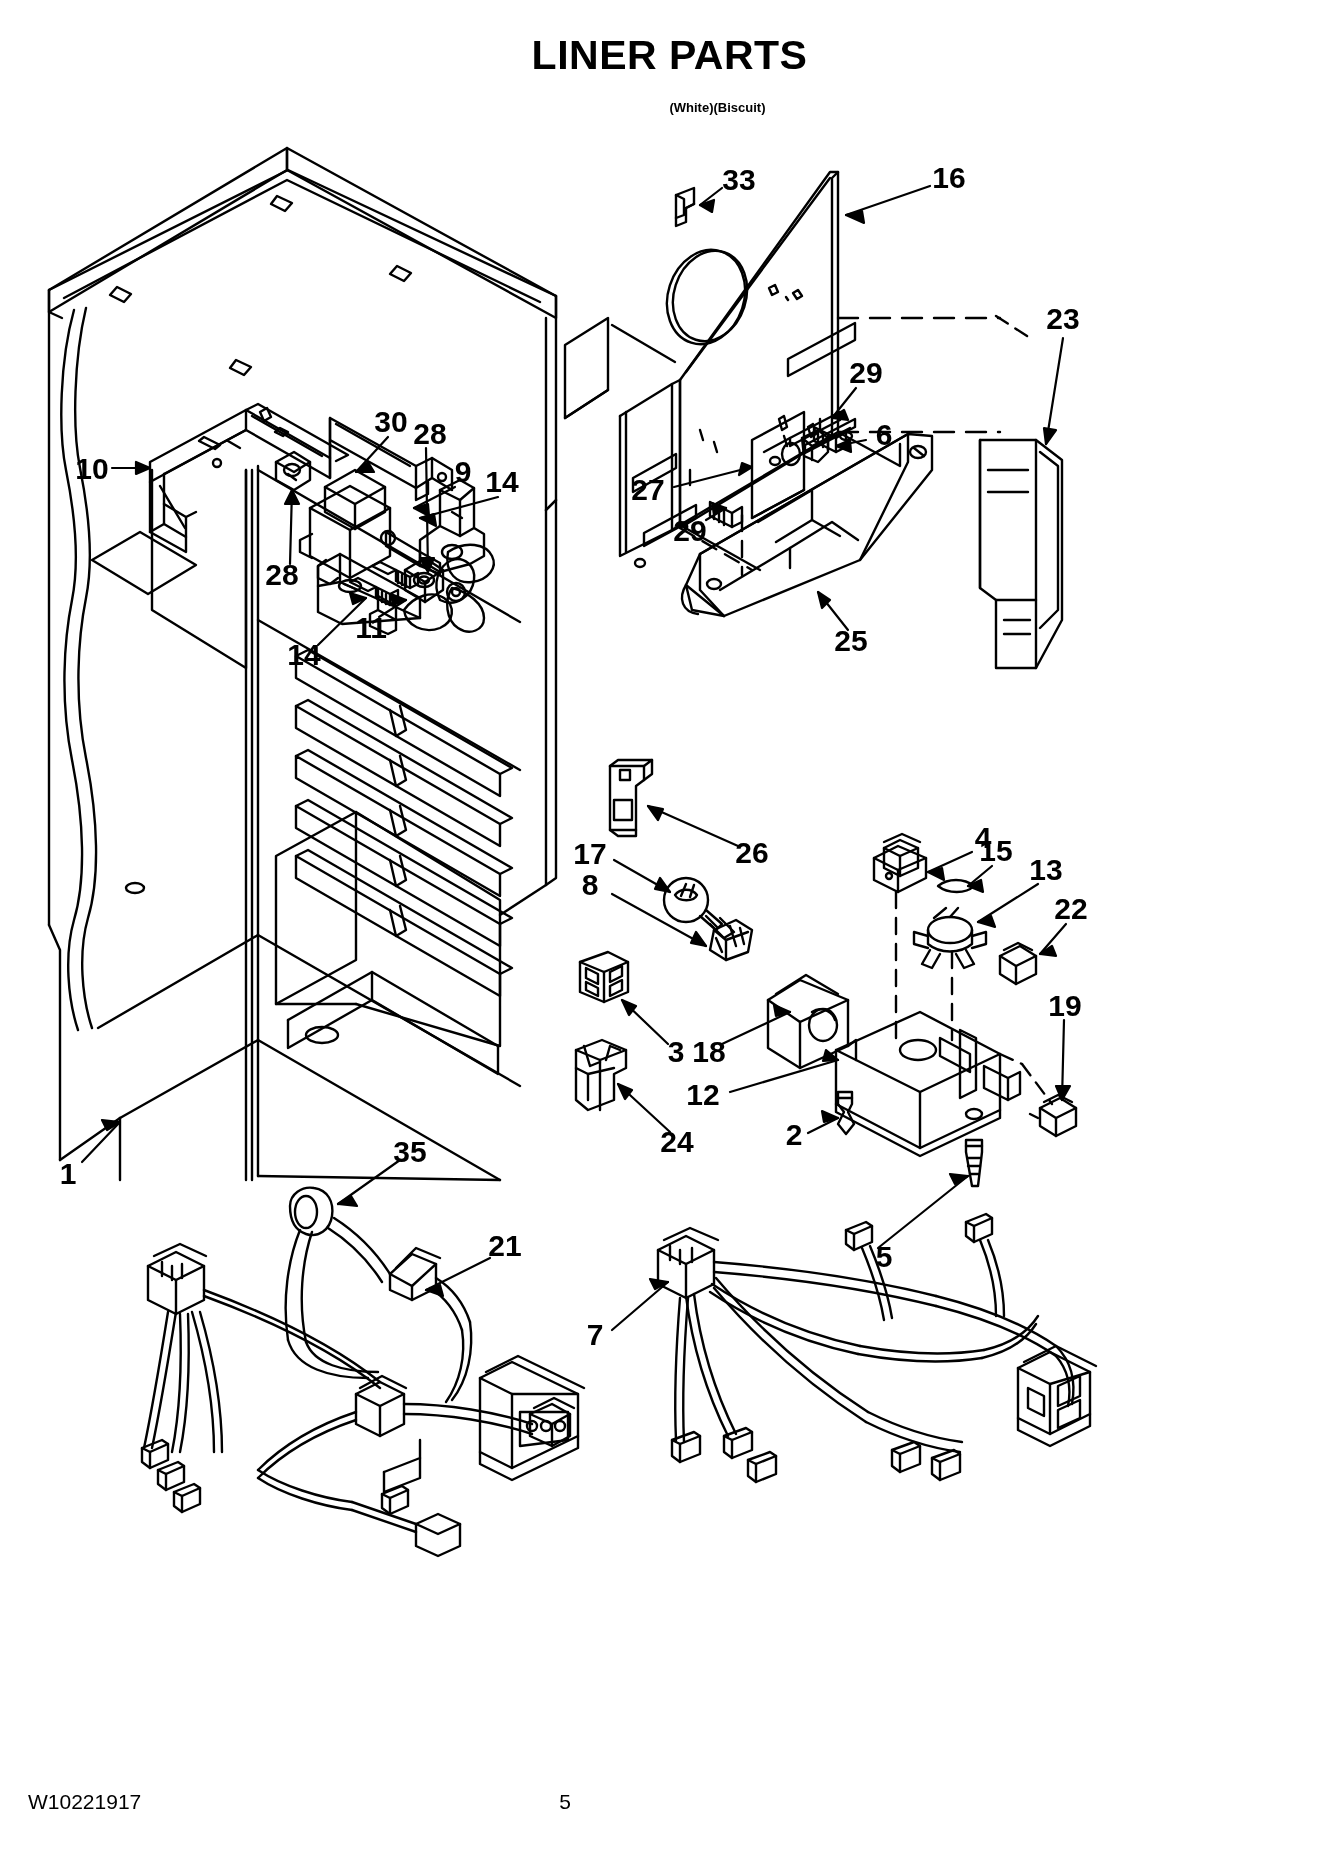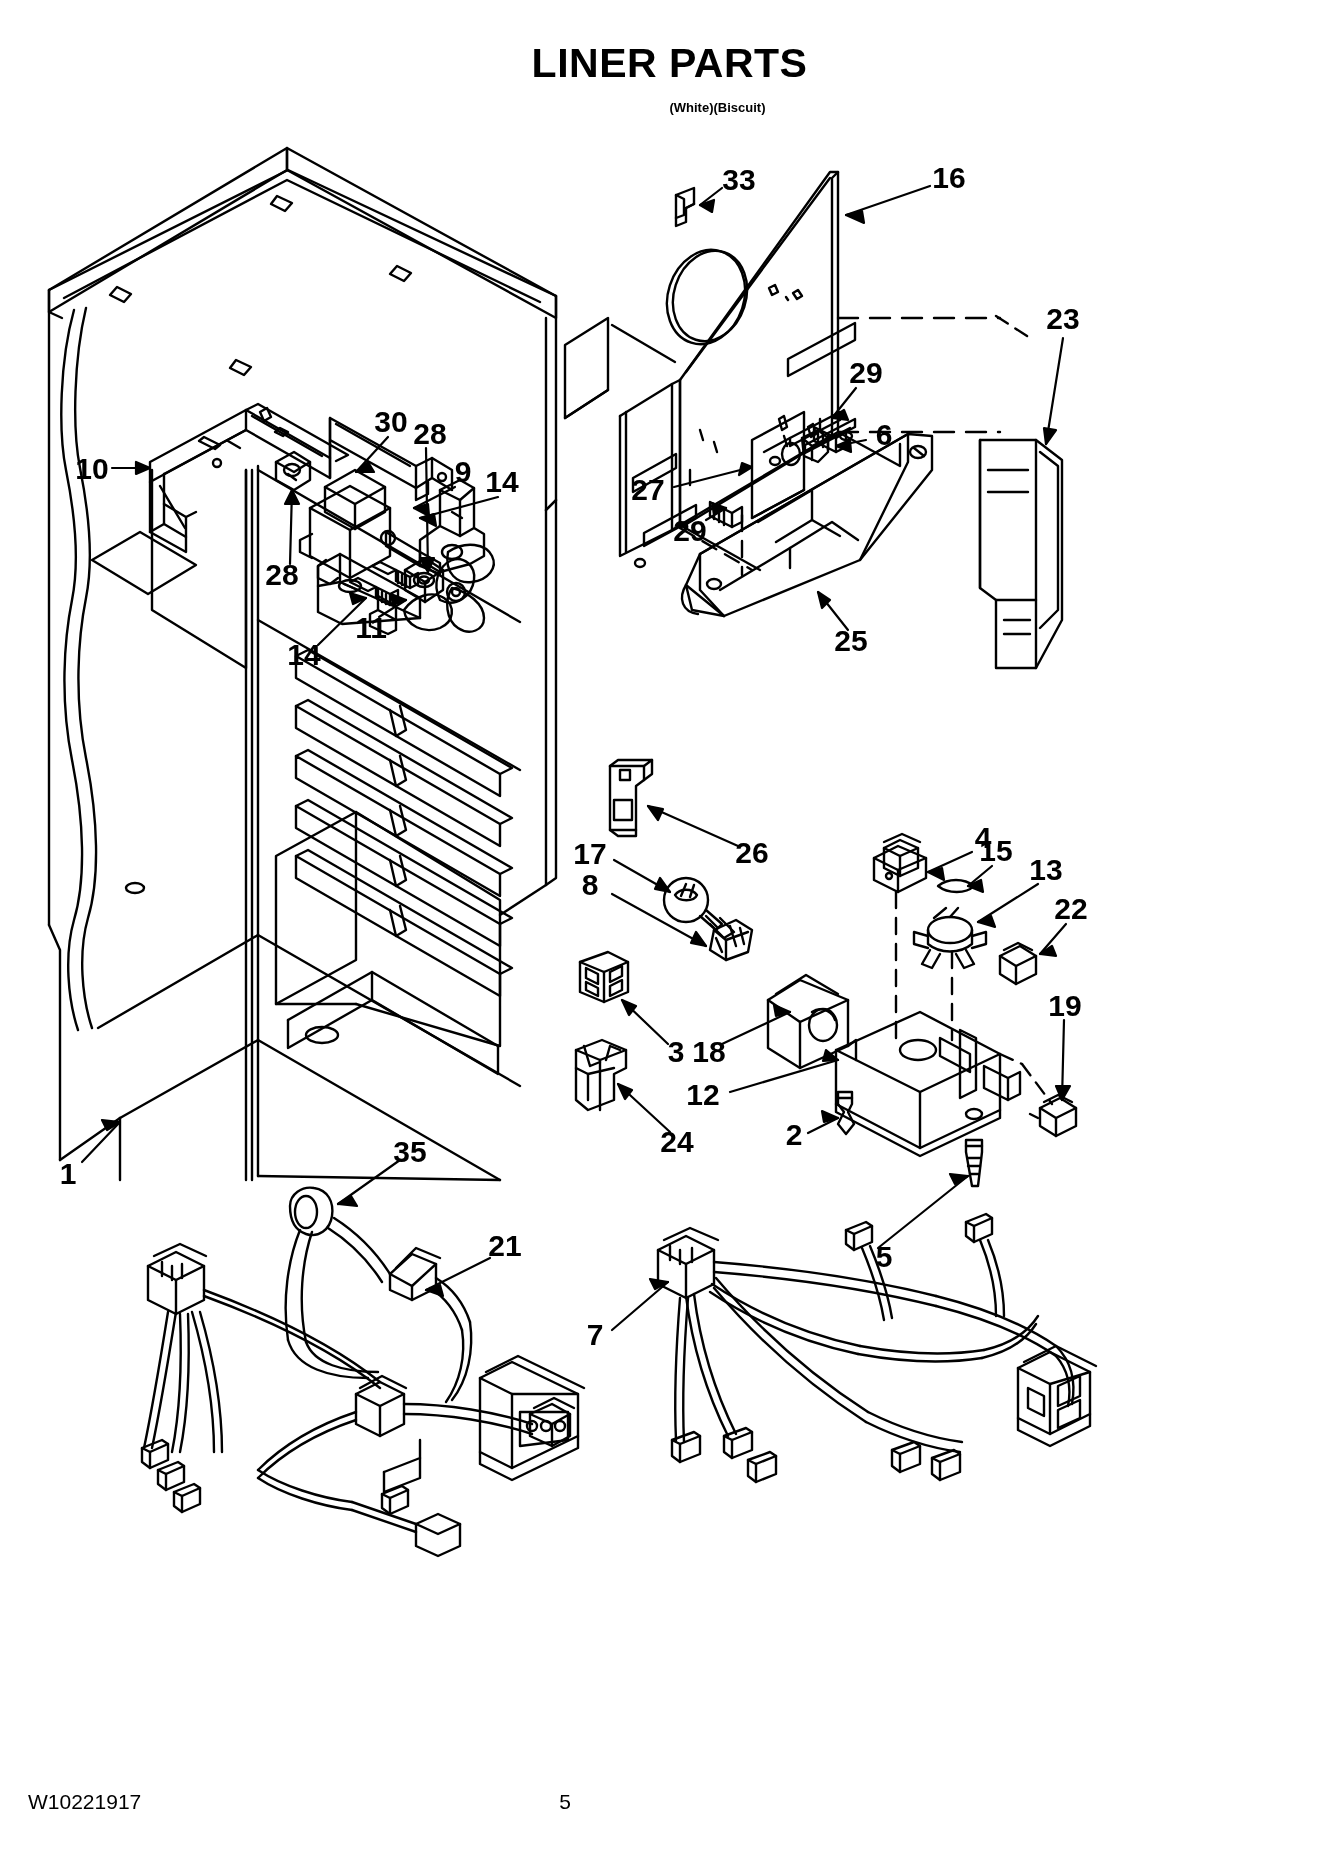--- a/index.html
+++ b/index.html
@@ -1,20 +1,20 @@
 <!DOCTYPE html>
 <html><head>
 <meta charset="utf-8">
 <style>
   html,body{margin:0;padding:0;background:#fff;}
   body{width:1339px;height:1849px;position:relative;font-family:"Liberation Sans",sans-serif;color:#000;overflow:hidden;}
   #page{position:absolute;left:0;top:0;width:1339px;height:1849px;background:#fff;}
 
   .hdr{position:absolute;left:0;width:1339px;text-align:center;}
-  #title{top:40px;font-size:41px;font-weight:bold;letter-spacing:.5px;}
+  #title{top:32px;font-size:41px;font-weight:bold;letter-spacing:.5px;}
   #models{top:72px;font-size:19px;font-weight:bold;}
   #colors{top:100px;font-size:13px;font-weight:bold;padding-left:44px;}
   #colors span{display:inline-block;}
   #colorWhite{width:230px;text-align:right;}
   #colorBiscuit{width:230px;text-align:left;}
 
   #svgwrap{position:absolute;left:0;top:0;width:1339px;height:1780px;}
   svg{display:block;}
 
   .cal{font-family:"Liberation Sans",sans-serif;font-size:30px;font-weight:bold;fill:#000;}

